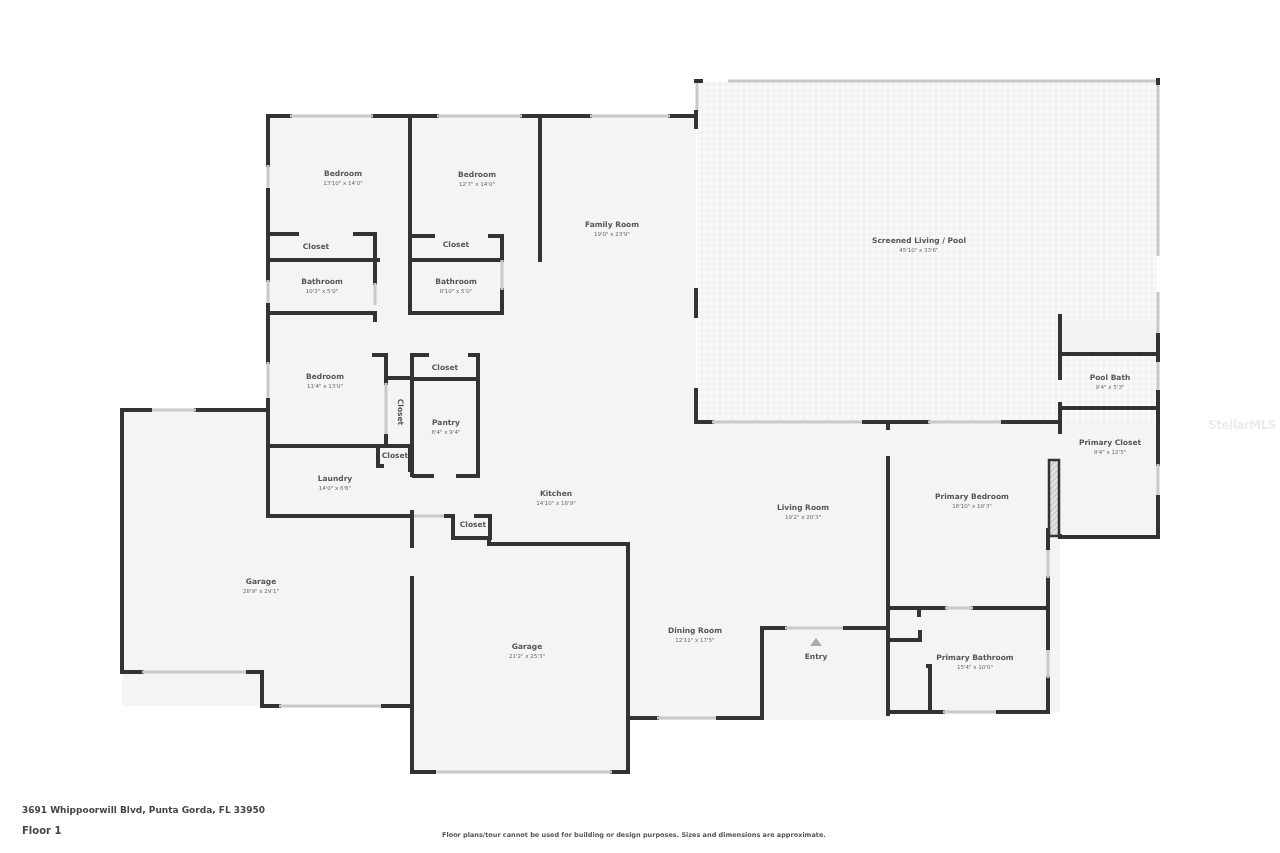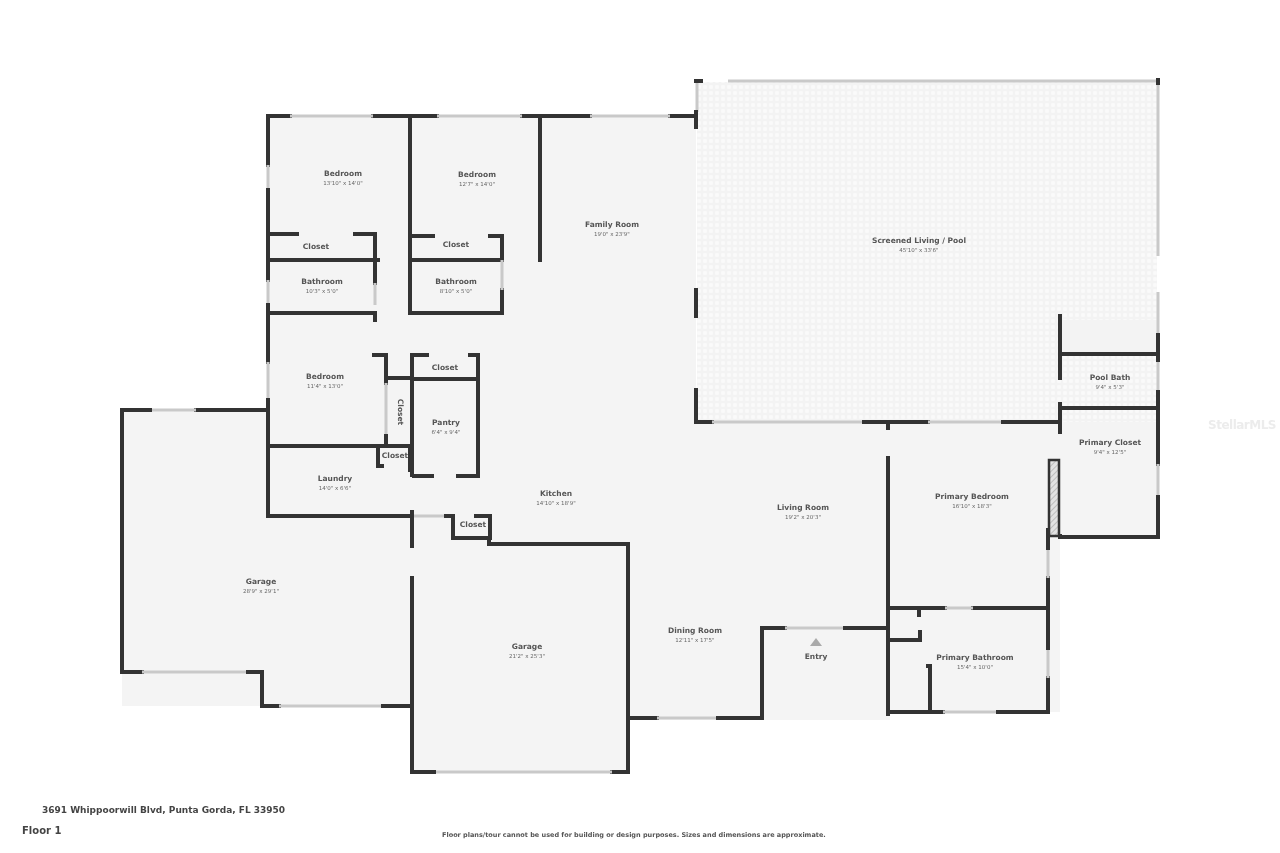--- a/index.html
+++ b/index.html
@@ -6,21 +6,21 @@
   body { width:1280px; height:853px; position:relative; overflow:hidden;
          font-family:"DejaVu Sans", sans-serif; }
   #plan { position:absolute; left:0; top:0; width:1280px; height:853px; }
   .wall { stroke:#333333; stroke-width:4; fill:none; stroke-linecap:square; }
   .win { stroke:#c9c9c9; stroke-width:3; fill:none; }
   .room-fill { fill:#f4f4f4; }
   .lbl { position:absolute; text-align:center; transform:translateX(-50%); white-space:nowrap; color:#555; }
   .lbl .n { font-size:7.5px; font-weight:bold; display:block; line-height:10px; }
   .lbl .d { font-size:5.5px; display:block; line-height:8px; color:#666; }
   .lbl.v { transform:translate(-50%,-50%) rotate(90deg); }
-  .footer-addr { position:absolute; left:22px; top:805px; font-size:9px; font-weight:bold; color:#444;margin-left:20px; }
+  .footer-addr { position:absolute; left:22px; top:805px; font-size:9px; font-weight:bold; color:#444; }
   .footer-floor { position:absolute; left:22px; top:825px; font-size:10px; font-weight:bold; color:#444; }
   .disclaimer { position:absolute; left:442px; top:831px; font-size:6.5px; font-weight:bold; color:#555; }
   .watermark { position:absolute; left:1208px; top:418px; font-size:12px; font-weight:bold; color:#ececec; letter-spacing:-0.5px; }
   .entry-arrow { position:absolute; left:810px; top:638px; width:0; height:0;
                  border-left:6px solid transparent; border-right:6px solid transparent; border-bottom:8px solid #aaaaaa; }
 </style>
 </head>
 <body>
 
 <svg id="plan" viewBox="0 0 1280 853" xmlns="http://www.w3.org/2000/svg">

